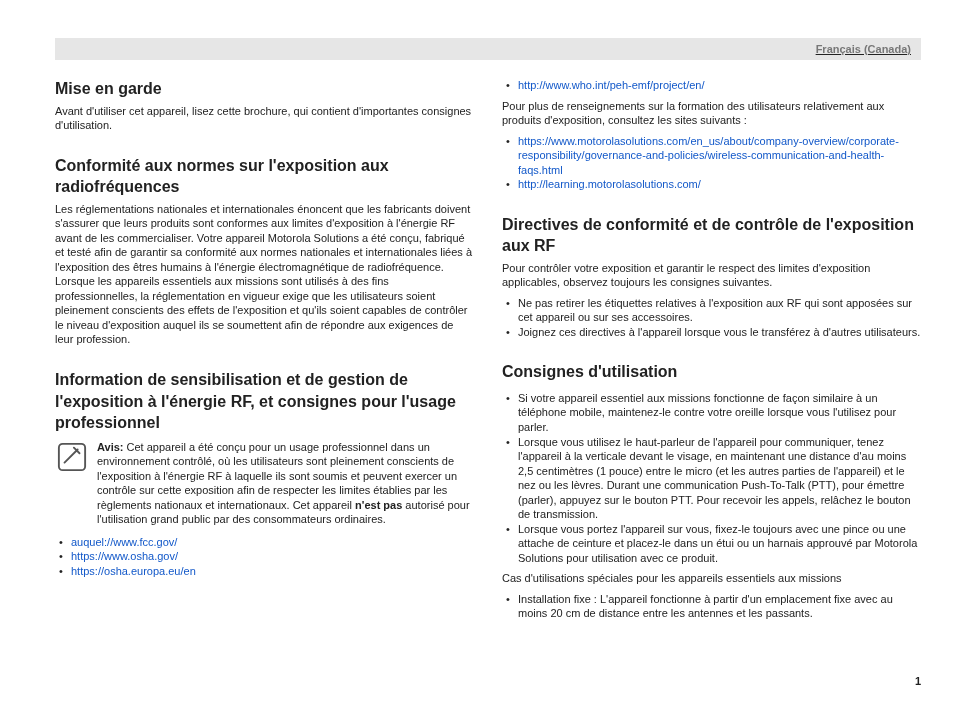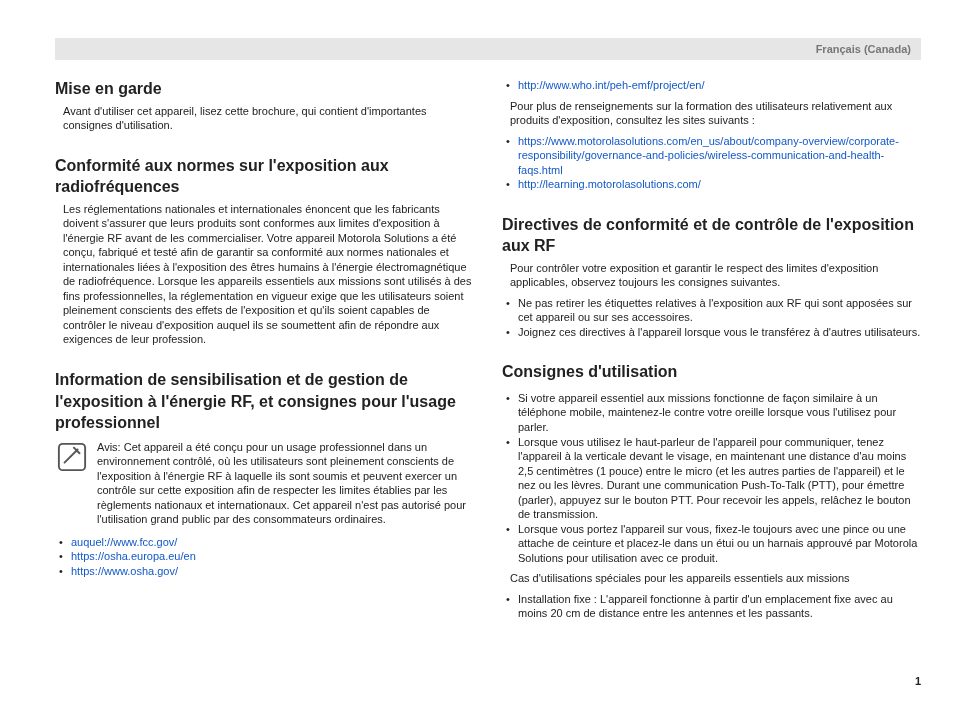--- a/index.html
+++ b/index.html
@@ -1,33 +1,33 @@
 <!DOCTYPE html>
 <html><head>
 <meta charset="utf-8">
 <style>
   * { box-sizing: border-box; margin: 0; padding: 0; }
   html, body { width: 971px; height: 715px; font-family: Arial, Helvetica, sans-serif; font-size: 11px; color: #222; background: #fff; }
   .page { width: 971px; height: 715px; position: relative; padding: 38px 50px 38px 55px; }
-  .header-bar { background: #e6e6e6; height: 22px; margin: 0 0 18px 0; display: flex; align-items: center; justify-content: flex-end; padding: 0 10px; }
+  .header-bar { background: #e6e6e6; height: 22px; margin: 0 0 18px 0; display: flex; align-items: center; justify-content: flex-end; padding: 0 10px; text-decoration: underline; }
   .header-text { color: #777; font-weight: bold; font-size: 11px; }
   .cols { display: flex; gap: 28px; }
   .col { flex: 1; min-width: 0; }
   h2 { font-size: 16px; font-weight: bold; margin: 0 0 4px 0; line-height: 1.35; }
   h2.mt { margin-top: 22px; }
-  p { line-height: 1.32; margin: 0 0 6px 8px; }
+  p { line-height: 1.32; margin: 0 0 6px 0; }
   ul { list-style: none; padding: 0; margin: 0 0 6px 0; }
   ul li { position: relative; padding-left: 16px; line-height: 1.32; }
   ul li::before { content: "•"; position: absolute; left: 4px; top: 0; }
   .link { color: #1258c9; }
   .avis-box { display: flex; gap: 8px; margin: 6px 0 8px 0; }
   .avis-icon { flex: 0 0 34px; display: flex; align-items: flex-start; justify-content: center; padding-top: 2px; }
   .avis-icon svg { width: 30px; height: 30px; }
   .avis-text { flex: 1; line-height: 1.32; }
-  .avis-text .b { font-weight: normal; }
+  .avis-text .b { font-weight: bold; }
   .page-number { position: absolute; bottom: 28px; right: 50px; font-weight: bold; font-size: 11px; }
 </style>
 </head>
 <body>
 
 <div class="page">
 
   <div class="header-bar">
     <span class="header-text">Français (Canada)</span>
   </div>
@@ -52,22 +52,22 @@
           </svg>
         </div>
         <div class="avis-text">
           <span class="b">Avis:</span><span> Cet appareil a été conçu pour un usage professionnel dans un environnement contrôlé, où les utilisateurs sont pleinement conscients de l'exposition à l'énergie RF à laquelle ils sont soumis et peuvent exercer un contrôle sur cette exposition afin de respecter les limites établies par les règlements nationaux et internationaux. Cet appareil </span><span class="b">n'est pas</span><span> autorisé pour l'utilisation grand public par des consommateurs ordinaires.</span>
         </div>
       </div>
 
 
       <ul>
         <li><span class="link">auquel://www.fcc.gov/</span></li>
+        <li><span class="link">https://www.osha.gov/</span></li>
         <li><span class="link">https://osha.europa.eu/en</span></li>
-        <li><span class="link">https://www.osha.gov/</span></li>
       </ul>
 
     </div>
 
     <div class="col">
 
       <ul>
         <li><span class="link">http://www.who.int/peh-emf/project/en/</span></li>
       </ul>
 

